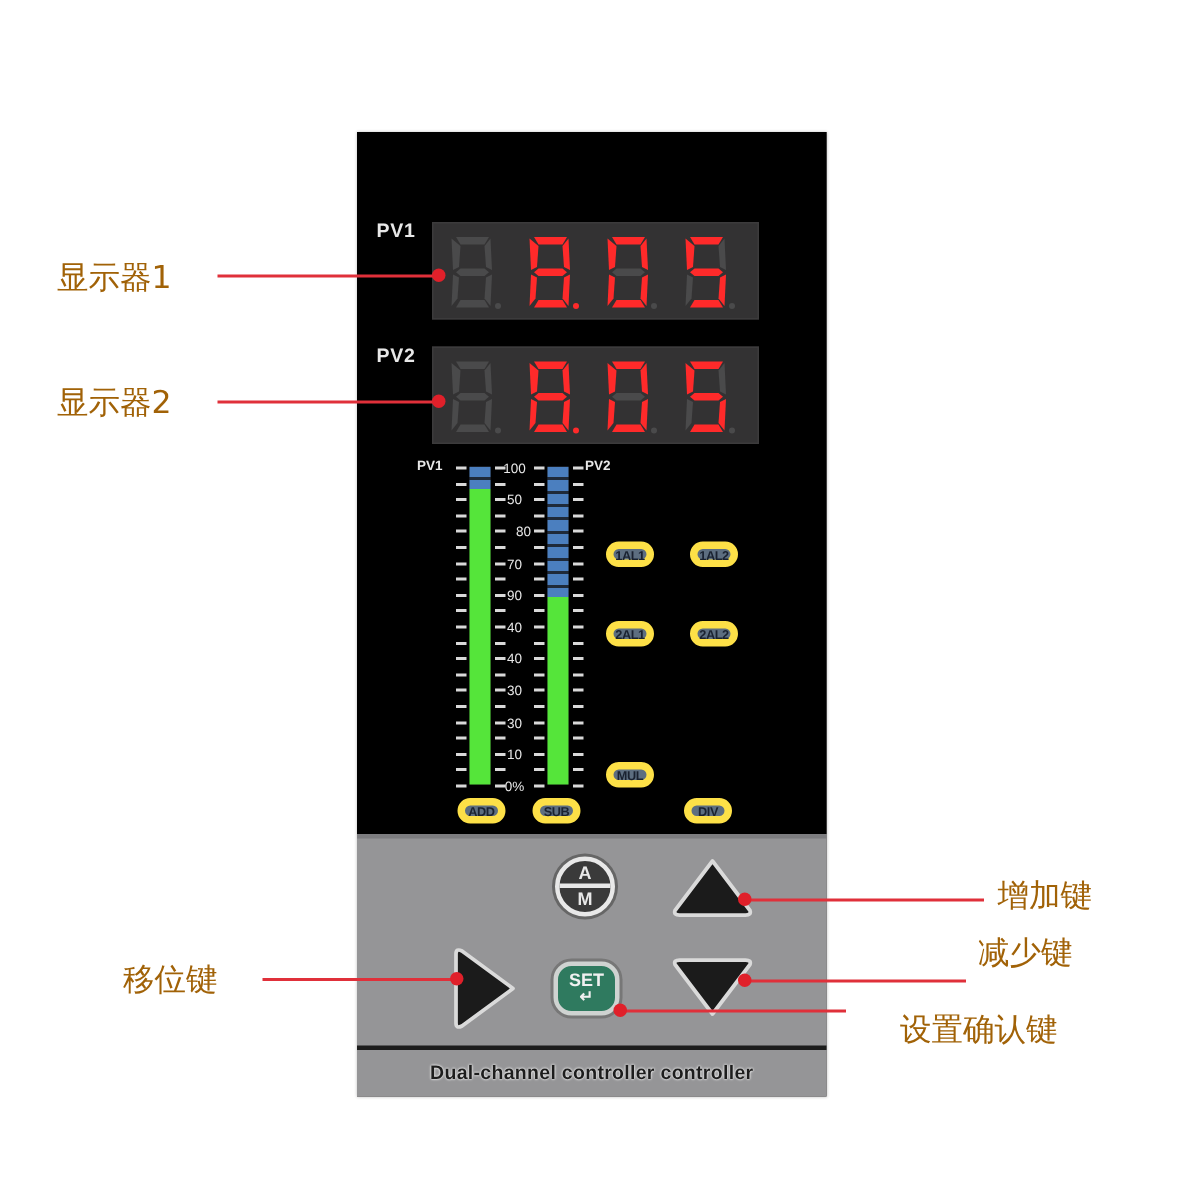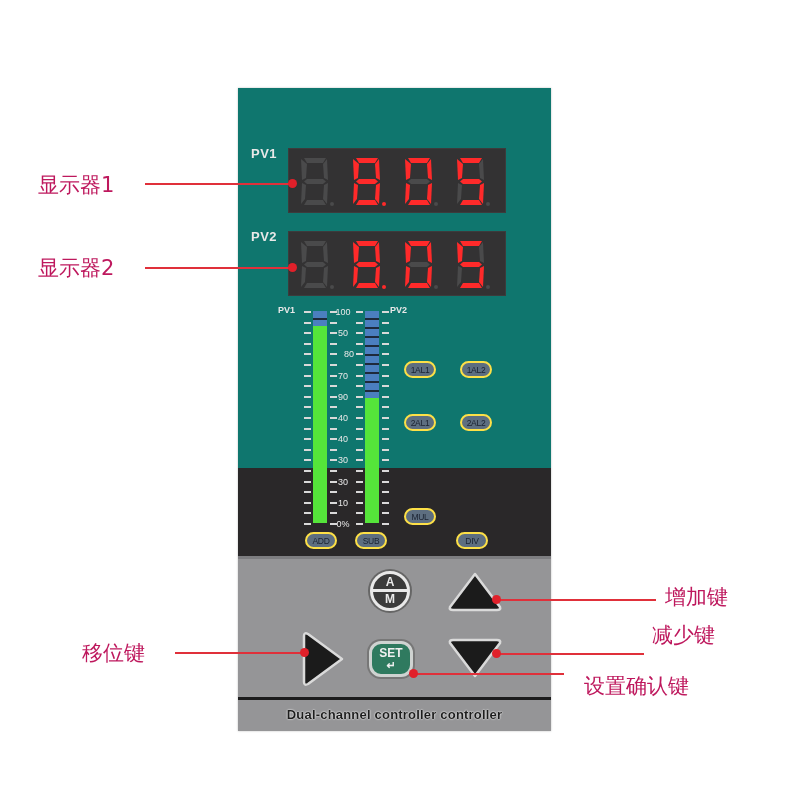--- a/index.html
+++ b/index.html
@@ -1,20 +1,20 @@
 <!DOCTYPE html>
 <html><head>
 <meta charset="utf-8">
 <style>
   html, body { margin:0; padding:0; }
   body { width:800px; height:800px; background:#ffffff; position:relative; overflow:hidden;
          font-family:"DejaVu Sans", sans-serif; }
   .panel { position:absolute; left:238px; top:88px; width:313px; height:643px; background:#2a2829;
            box-shadow:0 0 2px rgba(0,0,0,0.25); }
-  .upper { position:absolute; left:0; top:0; width:313px; height:380px; background:#0f766e; }
+  .upper { position:absolute; left:0; top:0; width:313px; height:468px; background:#000000; }
   .lower { position:absolute; left:0; top:468px; width:313px; height:175px; background:#959597;
            border-top:3px solid #7d7d80; box-sizing:border-box; }
   .pv-label { position:absolute; color:#e8e8e8; font-family:"Liberation Sans", sans-serif; font-weight:bold;
               font-size:13px; letter-spacing:0.5px; }
   .display { position:absolute; left:50px; width:216px; height:63px; background:#333233;
              border:1px solid #3c3b3c; }
   .digit { position:absolute; top:6px; width:40px; height:52px; }
   .digit svg { width:100%; height:100%; display:block; }
   .seg-off { fill:#4a4a4b; }
   .seg-on { fill:#ff2a2a; }
@@ -23,43 +23,43 @@
   .bar-track { position:absolute; width:14px; background:#1e1d1e; }
   .bar-fill { position:absolute; left:0; bottom:0; width:14px; background:#55e53a; }
   .bar-top { position:absolute; left:0; width:14px;
              background:repeating-linear-gradient(to bottom,#4b7fbf 0px,#4b7fbf 7px,#1f2a3a 7px,#1f2a3a 9px); }
   .tick { position:absolute; height:2px; background:#d9d9d9; width:7px; }
   .tick-label { position:absolute; color:#e8e8e8; font-size:9px; font-family:"Liberation Sans", sans-serif;
                 font-weight:normal; width:22px; text-align:center; line-height:10px; }
   .bar-caption { position:absolute; color:#e8e8e8; font-size:9px; font-weight:bold;
                  font-family:"Liberation Sans", sans-serif; }
   .led-pill { position:absolute; width:32px; height:17px; border-radius:9px; background:#5d6e80;
-              border:2px solid #fde047; box-sizing:border-box; color:#1a2230;
-              font-size:8.5px; font-weight:normal; font-family:"Liberation Sans", sans-serif;
+              border:5px solid #fde047; box-sizing:border-box; color:#1a2230;
+              font-size:8.5px; font-weight:bold; font-family:"Liberation Sans", sans-serif;
               display:flex; align-items:center; justify-content:center; letter-spacing:-0.3px; }
 
   .key { position:absolute; cursor:pointer; }
   .am-key { left:132px; top:12px; width:40px; height:40px; border-radius:50%; background:#3a3a3a;
             border:3px solid #e8e8e8; box-sizing:border-box; box-shadow:0 0 0 2px #666; }
   .am-line { position:absolute; left:0; right:0; top:15px; height:3px; background:#e8e8e8; }
   .am-a, .am-m { position:absolute; left:0; right:0; text-align:center; color:#e8e8e8; font-weight:bold;
                  font-family:"Liberation Sans", sans-serif; font-size:12px; line-height:12px; }
   .am-a { top:2px; } .am-m { top:19px; }
   .set-key { left:131px; top:82px; width:44px; height:36px; border-radius:12px; background:#2f7a5f;
              border:3px solid #cfd3d1; box-sizing:border-box; box-shadow:0 0 0 2px #777; color:#f0f0f0;
              font-family:"Liberation Sans", sans-serif; font-weight:bold; text-align:center; }
   .set-text { font-size:12px; line-height:14px; display:block; margin-top:2px; }
   .set-enter { font-size:11px; line-height:10px; display:block; }
   .tri-svg { display:block; }
   .model-bar { position:absolute; left:0; top:138px; width:313px; height:3px; background:#1c1c1c; }
   .model-text { position:absolute; left:0; top:148px; width:313px; text-align:center; color:#1d1d1d;
                 font-family:"Liberation Sans", sans-serif; font-weight:bold; font-size:13px;
                 text-shadow:0 0 2px #fff, 0 0 1px #fff; letter-spacing:0.2px; }
 
-  .callout { position:absolute; color:#be185d; font-size:21px; font-family:"DejaVu Sans", sans-serif; line-height:24px; }
+  .callout { position:absolute; color:#a16207; font-size:21px; font-family:"DejaVu Sans", sans-serif; line-height:24px; }
   .leader { position:absolute; height:2px; background:#e0303a; }
   .dot { position:absolute; width:9px; height:9px; border-radius:50%; background:#e0202a; }
 </style>
 </head>
 <body>
 
 <div class="panel">
   <div class="upper">
 
     <div class="pv-label" style="left:13px; top:58px;">PV1</div>
@@ -335,15 +335,15 @@
 <div class="dot" style="left:300px; top:648px;"></div>
 
 <div class="callout" style="left:665px; top:585px;">增加键</div>
 <div class="leader" style="left:498px; top:599px; width:158px;"></div>
 <div class="dot" style="left:492px; top:595px;"></div>
 
 <div class="callout" style="left:652px; top:623px;">减少键</div>
 <div class="leader" style="left:498px; top:653px; width:146px;"></div>
 <div class="dot" style="left:492px; top:649px;"></div>
 
-<div class="callout" style="left:584px; top:674px;">设置确认键</div>
+<div class="callout" style="left:600px; top:674px;">设置确认键</div>
 <div class="leader" style="left:414px; top:673px; width:150px;"></div>
 <div class="dot" style="left:409px; top:669px;"></div>
 
 </body></html>

